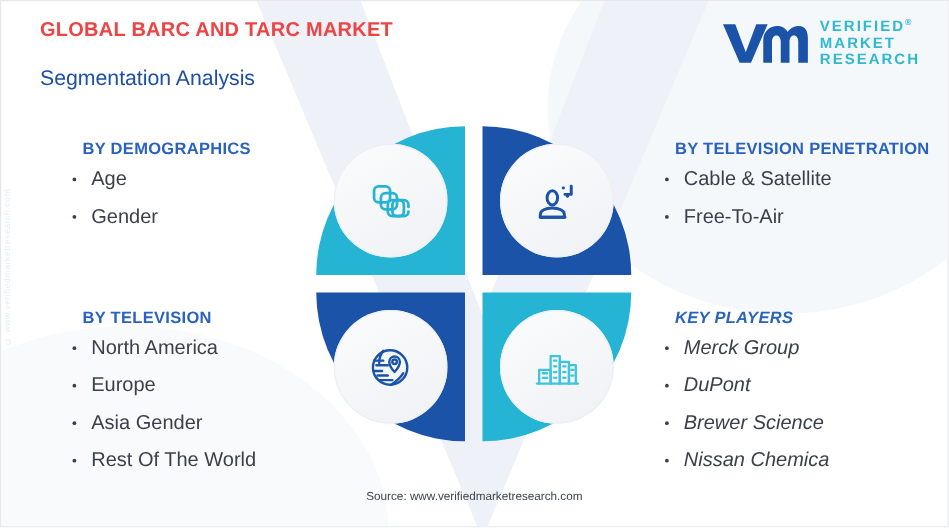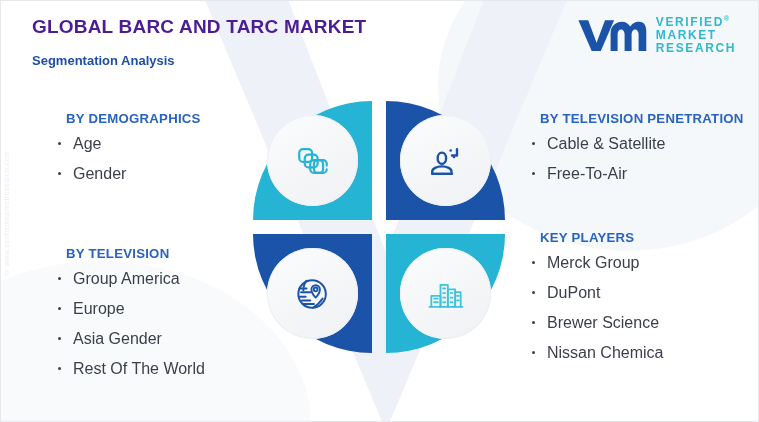--- a/index.html
+++ b/index.html
@@ -69,31 +69,31 @@
     letter-spacing: .4px;
     color: #e9ecf1;
     white-space: nowrap;
   }
 
   
   .title {
     position: absolute;
     left: 31px;
     top: 15px;
-    font-size: 19px;
+    font-size: 16px;
     font-weight: bold;
     letter-spacing: .2px;
-    color: #4c1d95;
+    color: #ef4444;
   }
   .subtitle {
     position: absolute;
     left: 31px;
     top: 52px;
-    font-size: 13px;
-    font-weight: bold;
+    font-size: 17px;
+    font-weight: normal;
     color: #1d4fa3;
   }
 
   
   .logo {
     position: absolute;
     right: 22px;
     top: 14px;
     display: flex;
     align-items: center;
@@ -149,21 +149,21 @@
     top: 7px;
     width: 3px;
     height: 3px;
     border-radius: 50%;
     background: #3a3f4a;
   }
 
   .block-demographics { left: 53px;  top: 110px; }
   .block-geography    { left: 53px;  top: 245px; }
   .block-television   { left: 527px; top: 110px; }
-  .block-keyplayers   { left: 527px; top: 229px; }
+  .block-keyplayers   { left: 527px; top: 245px; font-style: italic; }
 
   
   .quad-wrap {
     position: absolute;
     left: 252px;
     top: 100px;
     width: 252px;
     height: 252px;
   }
   .quad {
@@ -262,21 +262,21 @@
     <h3>BY TELEVISION PENETRATION</h3>
     <ul>
       <li>Cable &amp; Satellite</li>
       <li>Free-To-Air</li>
     </ul>
   </div>
 
   <div class="block block-geography">
     <h3>BY TELEVISION</h3>
     <ul>
-      <li>Group America</li>
+      <li>North America</li>
       <li>Europe</li>
       <li>Asia Gender</li>
       <li>Rest Of The World</li>
     </ul>
   </div>
 
   <div class="block block-keyplayers">
     <h3>KEY PLAYERS</h3>
     <ul>
       <li>Merck Group</li>
@@ -336,14 +336,15 @@
           <path d="M11 29 h4 M11 33 h4"></path>
           <path d="M21 18 h2 M21 23 h2 M21 28 h2 M21 33 h2"></path>
           <path d="M29 23 h2 M29 28 h2 M29 33 h2"></path>
           <path d="M36 26 h2 M36 31 h2"></path>
         </svg>
       </div>
     </div>
 
   </div>
 
+  <div class="source">Source: www.verifiedmarketresearch.com</div>
 
 </div>
 
 </body></html>

